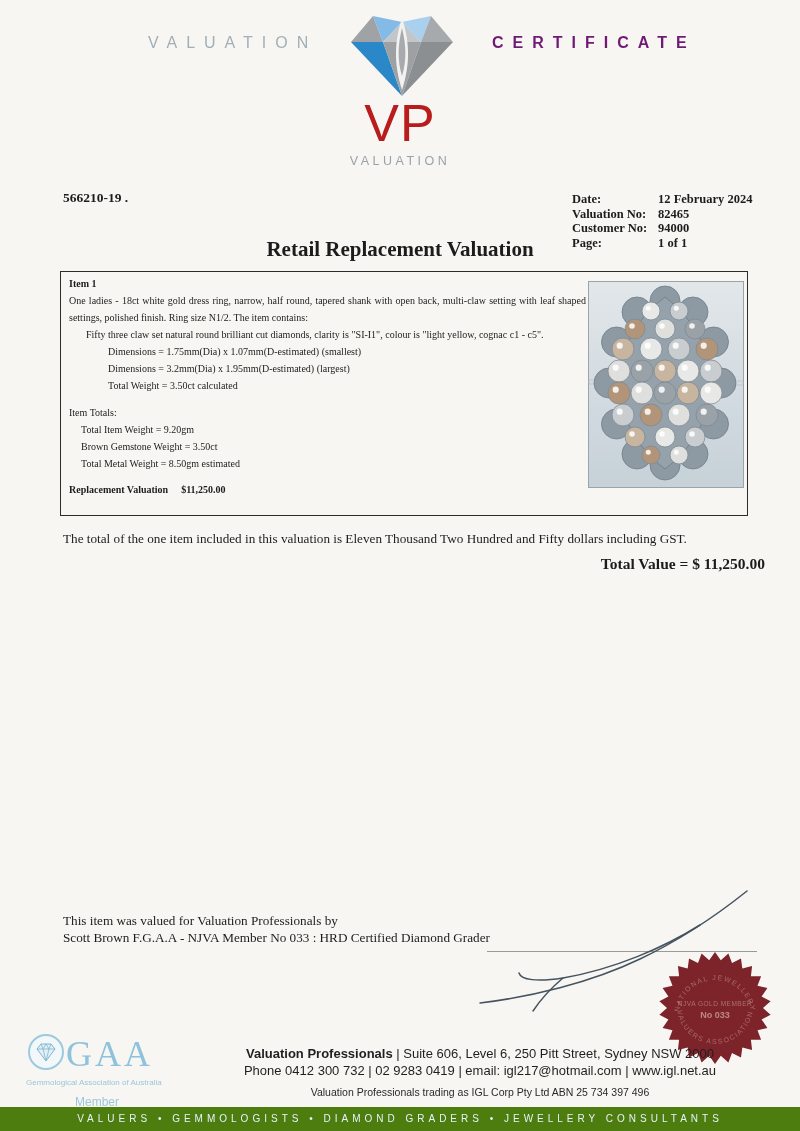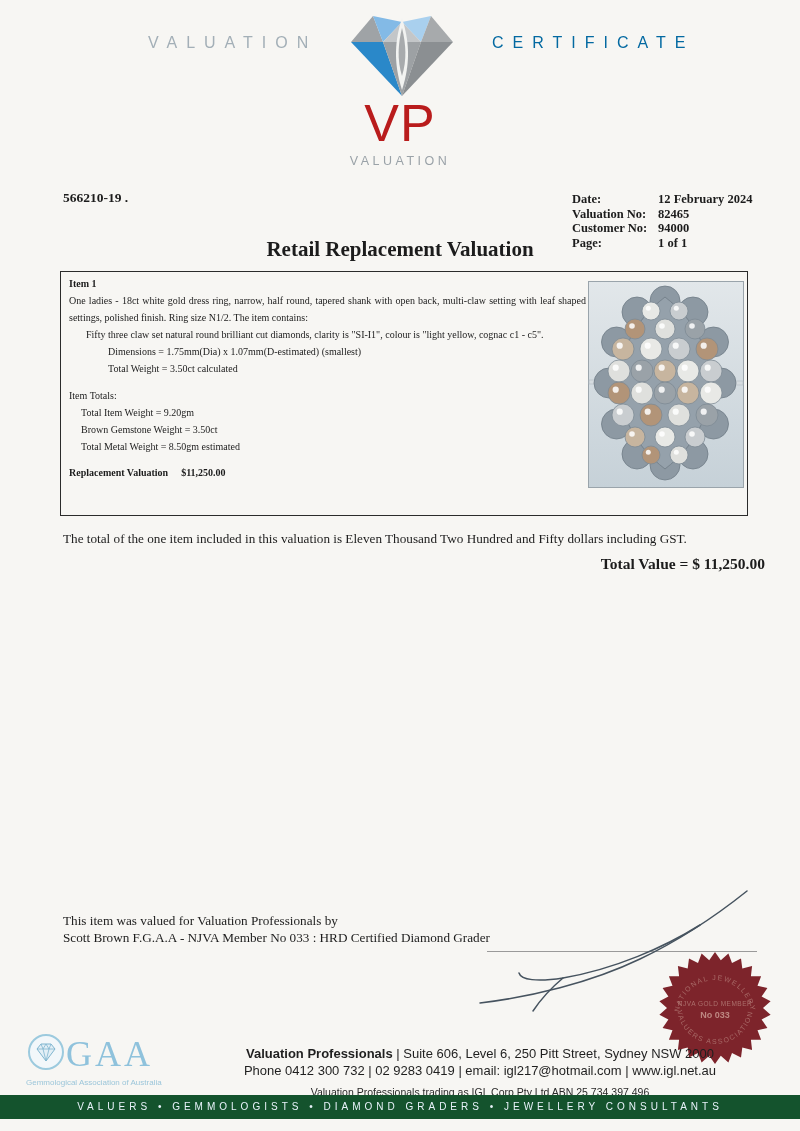--- a/index.html
+++ b/index.html
@@ -4,21 +4,21 @@
 <style>
   html,body{margin:0;padding:0;background:#e9e8e6;}
   .page{
     position:relative;width:800px;height:1131px;margin:0 auto;
     background:#f7f6f3;overflow:hidden;
     font-family:"Liberation Serif",serif;color:#1c1c1c;
   }
   
   .hdr-word{position:absolute;font-family:"Liberation Sans",sans-serif;font-size:16px;letter-spacing:9px;font-weight:400;}
   .hdr-left{left:148px;top:34px;color:#a3afb7;}
-  .hdr-right{left:492px;top:34px;color:#0369a1;}
+  .hdr-right{left:492px;top:34px;color:#701a75;font-weight:bold;}
   .diamond-logo{position:absolute;left:345px;top:12px;}
   .vp-monogram{position:absolute;left:0;right:0;top:93px;text-align:center;
     font-family:"Liberation Sans",sans-serif;font-size:52px;font-weight:400;color:#b91c1c;letter-spacing:1px;}
   .vp-org{position:absolute;left:0;right:0;top:153px;text-align:center;
     font-family:"Liberation Sans",sans-serif;font-size:12.5px;letter-spacing:3.5px;color:#9aa2a8;line-height:17px;}
   
   .ref{position:absolute;left:63px;top:190px;font-weight:bold;font-size:13.5px;}
   .meta{position:absolute;left:572px;top:192px;font-size:12.5px;font-weight:bold;line-height:14.5px;}
   .meta-row{display:flex;}
   .meta-label{width:86px;}
@@ -49,21 +49,21 @@
   
   .gaa{position:absolute;left:26px;top:1032px;width:160px;font-family:"Liberation Sans",sans-serif;}
   .gaa-top{display:flex;align-items:center;}
   .gaa-acronym{font-family:"Liberation Serif",serif;font-size:36px;color:#8fc2dc;letter-spacing:3px;line-height:38px;}
   .gaa-subtitle{font-size:8px;color:#9cc6da;margin-top:2px;}
   .gaa-member{font-size:12px;color:#9cc6da;text-align:center;margin-top:8px;padding-right:18px;}
   .footer-text{position:absolute;left:170px;top:1045px;width:620px;text-align:center;
     font-family:"Liberation Sans",sans-serif;font-size:13px;color:#1f1f1f;line-height:17px;}
   .footer-bold{font-weight:bold;}
   .footer-trading{font-size:10.5px;margin-top:5px;color:#2a2a2a;}
-  .bottom-bar{position:absolute;left:0;bottom:12px;width:800px;height:24px;background:#14532d;
+  .bottom-bar{position:absolute;left:0;bottom:0;width:800px;height:24px;background:#4d7c0f;
     font-family:"Liberation Sans",sans-serif;font-size:10px;letter-spacing:4px;color:#e8f2fa;
     text-align:center;line-height:24px;}
 </style>
 </head>
 <body>
 
 <div class="page">
 
   <div class="hdr-word hdr-left">VALUATION</div>
   <div class="diamond-logo">
@@ -108,20 +108,21 @@
 
   <div class="doc-title">Retail Replacement Valuation</div>
 
   <div class="item-box">
     <div class="item-text">
       <div class="item-heading">Item 1</div>
       <p class="p-just">One ladies - 18ct white gold dress ring, narrow, half round, tapered shank with open back, multi-claw setting with leaf shaped settings, polished finish. Ring size N1/2. The item contains:</p>
       <p class="p-just p-contains">Fifty three claw set natural round brilliant cut diamonds, clarity is "SI-I1", colour is "light yellow, cognac c1 - c5".</p>
       <div class="detail-list">
           <div>Dimensions = 1.75mm(Dia) x 1.07mm(D-estimated) (smallest)</div>
+          <div>Dimensions = 3.2mm(Dia) x 1.95mm(D-estimated) (largest)</div>
           <div>Total Weight = 3.50ct calculated</div>
         </div>
       <div class="gap-a"></div>
       <div>Item Totals:</div>
       <div class="totals-list">
           <div>Total Item Weight = 9.20gm</div>
           <div>Brown Gemstone Weight = 3.50ct</div>
           <div>Total Metal Weight = 8.50gm estimated</div>
         </div>
       <div class="gap-b"></div>

